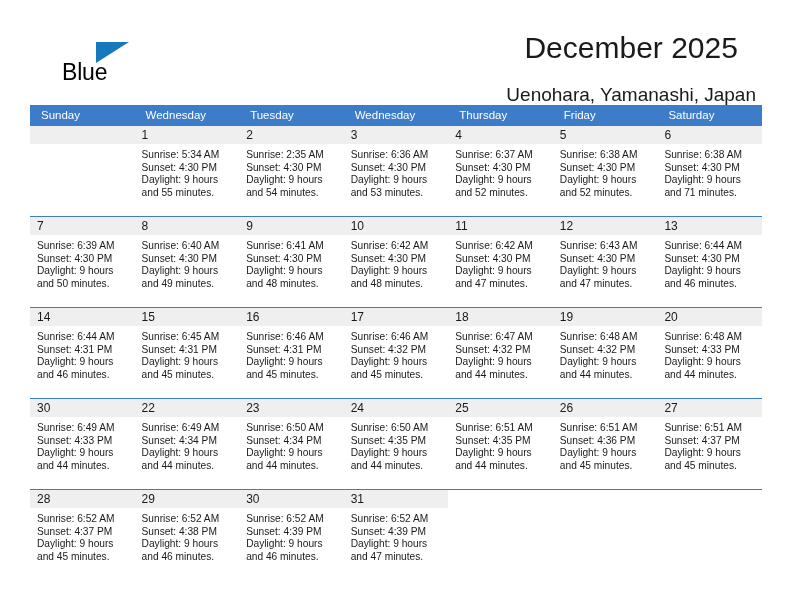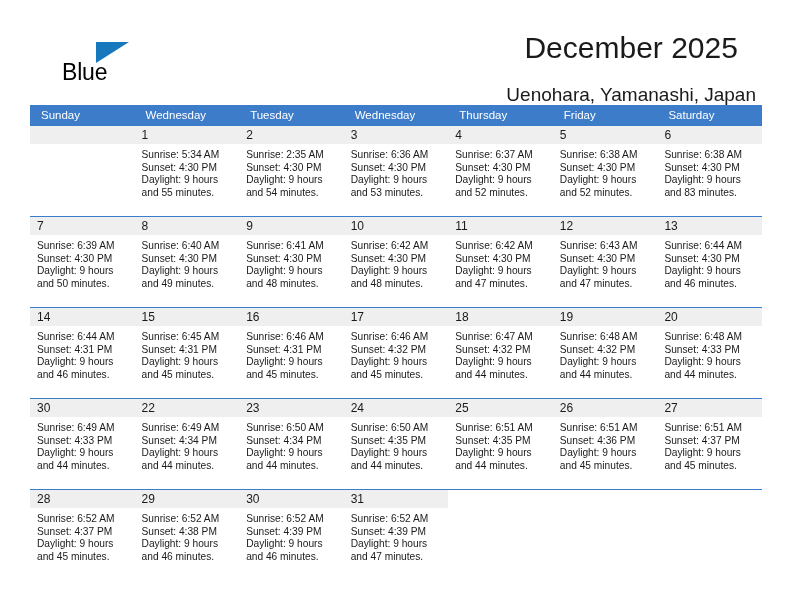--- a/index.html
+++ b/index.html
@@ -249,21 +249,21 @@
               </div>
             </div>
           </td>
           <td>
             <div class="cell-inner ">
               <div class="daynum-band">6</div>
               <div class="cell-info">
                 <div>Sunrise: 6:38 AM</div>
                 <div>Sunset: 4:30 PM</div>
                 <div>Daylight: 9 hours</div>
-                <div>and 83 minutes.</div>
+                <div>and 71 minutes.</div>
               </div>
             </div>
           </td>
         </tr>
         <tr class="week-row">
           <td>
             <div class="cell-inner ">
               <div class="daynum-band">7</div>
               <div class="cell-info">
                 <div>Sunrise: 6:39 AM</div>

